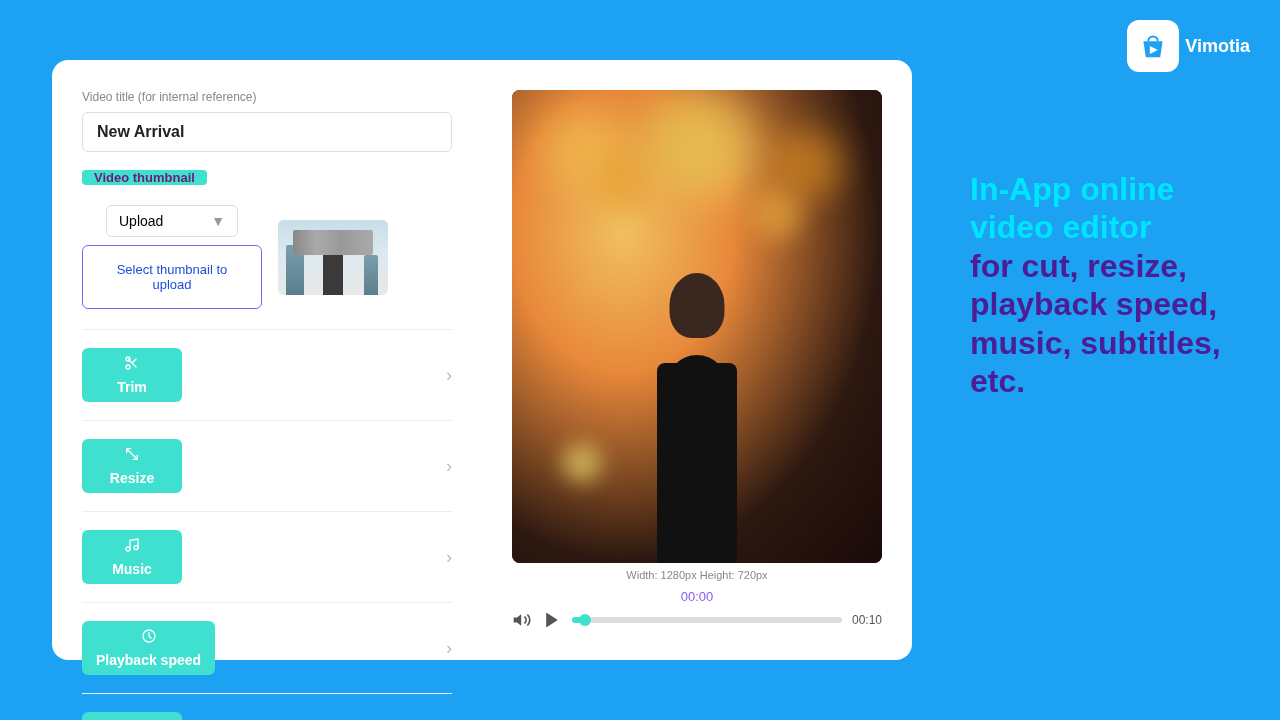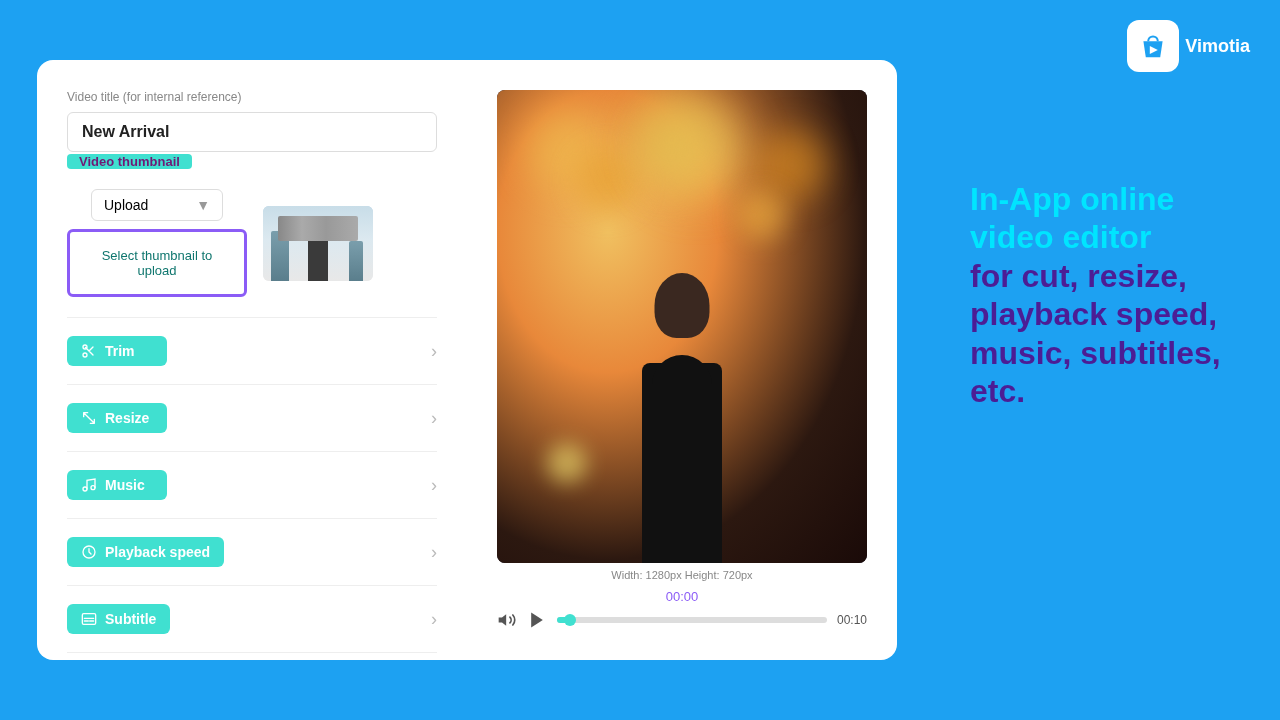--- a/index.html
+++ b/index.html
@@ -38,41 +38,41 @@
     .logo-text {
       color: white;
       font-size: 18px;
       font-weight: 700;
     }
 
     
     .right-text {
       position: absolute;
       right: 30px;
-      top: 180px;
+      top: 170px;
       width: 280px;
     }
     .right-text .highlight {
       color: #00e5ff;
       font-size: 32px;
       font-weight: 700;
       line-height: 1.2;
     }
     .right-text .normal {
       color: #4c1d95;
       font-size: 32px;
       font-weight: 700;
       line-height: 1.2;
     }
 
     
     .main-card {
       position: absolute;
       top: 60px;
-      left: 37px;
+      left: 52px;
       width: 860px;
       height: 600px;
       background: white;
       border-radius: 16px;
       padding: 30px;
       display: flex;
       gap: 24px;
     }
 
     
@@ -89,20 +89,21 @@
 
     .video-title-input {
       width: 100%;
       border: 1px solid #ddd;
       border-radius: 6px;
       padding: 10px 14px;
       font-size: 16px;
       font-weight: 600;
       color: #222;
       outline: none;
+      margin-bottom: 16px;
     }
 
     .thumbnail-label {
       display: inline-block;
       background: #40e0d0;
       color: #701a75;
       font-size: 13px;
       font-weight: 600;
       padding: 0 12px;
       border-radius: 4px;
@@ -134,27 +135,27 @@
       cursor: pointer;
       width: 132px;
     }
 
     .upload-dropdown-arrow {
       margin-left: auto;
       color: #999;
     }
 
     .select-thumb-btn {
-      border: 3px solid #8b5cf6;
+      border: 1px solid #8b5cf6;
       border-radius: 6px;
       padding: 16px 14px;
       font-size: 13px;
       cursor: pointer;
       background: white;
-      color: #0f766e;
+      color: #1d4ed8;
       width: 180px;
       text-align: center;
     }
 
     
     .thumb-art {
       width: 110px;
       height: 75px;
       border-radius: 6px;
       background: linear-gradient(180deg, #b8d4e8 0%, #e0e8f0 50%, #f0f0f0 100%);
@@ -203,20 +204,21 @@
       gap: 8px;
       background: #40e0d0;
       color: white;
       border: none;
       border-radius: 6px;
       padding: 7px 14px;
       font-size: 14px;
       font-weight: 600;
       cursor: pointer;
       min-width: 100px;
+      flex-direction: column;
     }
 
     .tool-btn svg {
       width: 16px;
       height: 16px;
       fill: white;
     }
 
     .tool-chevron {
       margin-left: auto;

